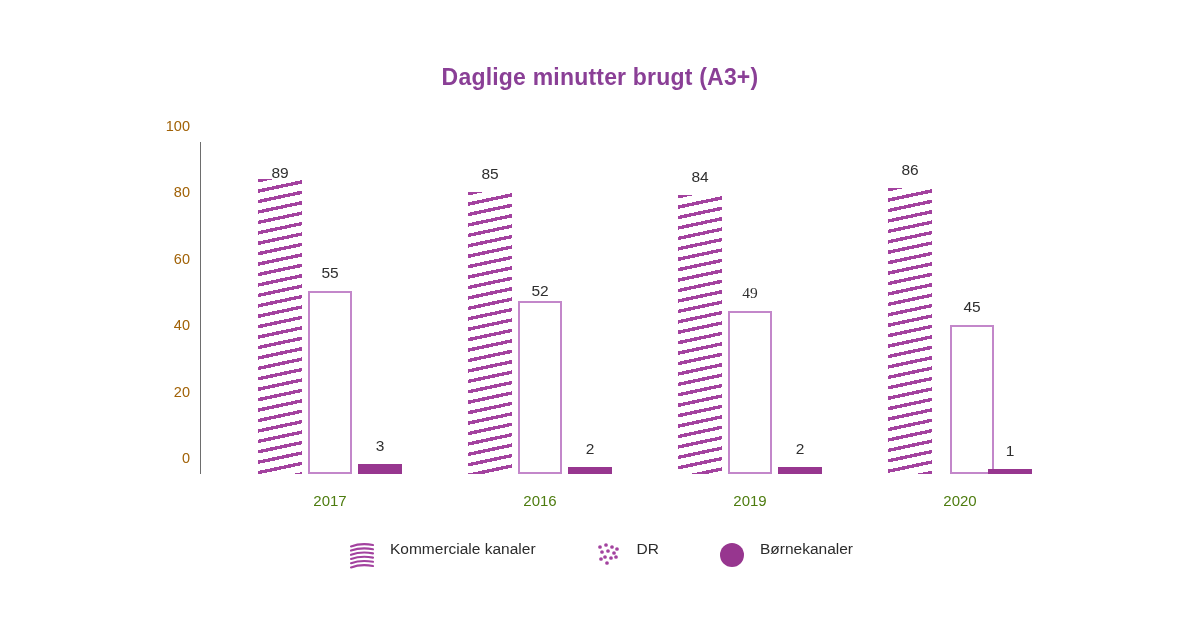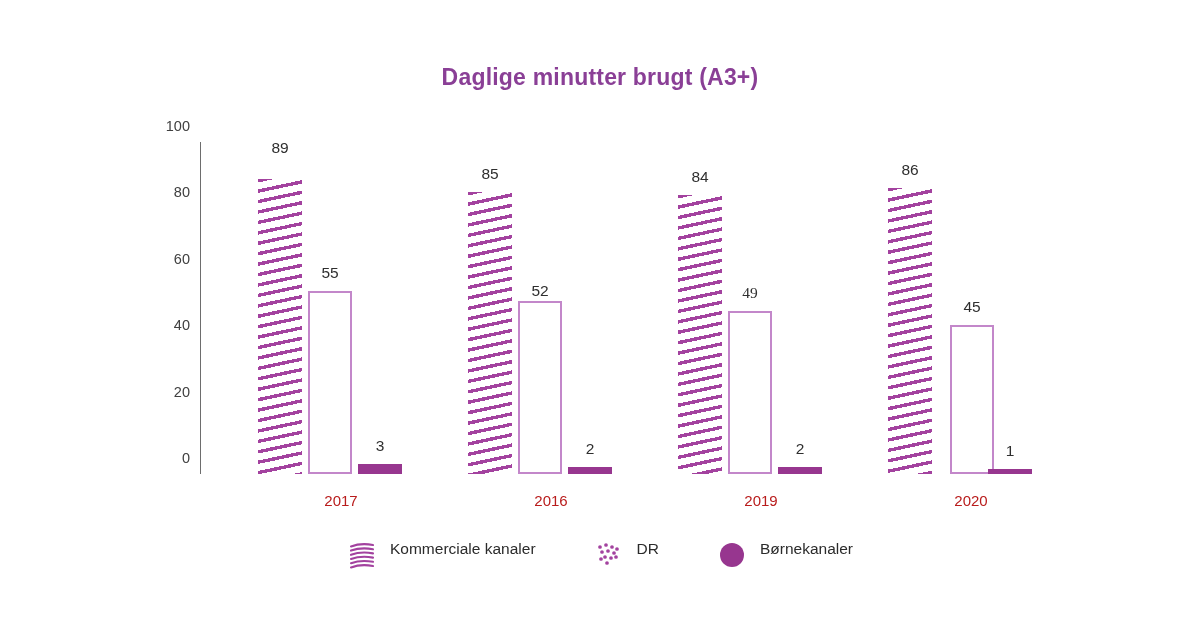--- a/index.html
+++ b/index.html
@@ -42,39 +42,39 @@
     width: 1px;
     height: 332px;
     background: #6d6d6d;
   }
   .ytick {
     position: absolute;
     left: -52px;
     width: 42px;
     text-align: right;
     font-size: 14.5px;
-    color: #404040;
+    color: #a16207;
     transform: translateY(-50%);
     white-space: nowrap;
   }
 
   
   .group {
     position: absolute;
     bottom: 0;
     height: 332px;
   }
   .group-label {
     position: absolute;
     bottom: -35px;
-    left: 11px;
+    left: 0;
     width: 100%;
     text-align: center;
     font-size: 15px;
-    color: #b91c1c;
+    color: #4d7c0f;
   }
   .bar-wrap {
     position: absolute;
     bottom: 0;
   }
   .bar {
     position: absolute;
     bottom: 0;
     left: 0;
     width: 100%;
@@ -143,21 +143,21 @@
         <div class="ytick" style="bottom: 66.4px;">20</div>
         <div class="ytick" style="bottom: 132.8px; margin-top: 32px;">40</div>
         <div class="ytick" style="bottom: 199.2px;">60</div>
         <div class="ytick" style="bottom: 265.6px;">80</div>
         <div class="ytick" style="bottom: 332px;">100</div>
       </div>
     <div id="groups">
         <div class="group" style="left: 58px; width: 144px;">
           <div class="bar-wrap" style="left: 0px; width: 44px; height: 332px;">
             <div class="bar commercial" style="height: 295.48px;"></div>
-            <div class="bar-value" style="bottom: 317px;">89</div>
+            <div class="bar-value" style="bottom: 292px;">89</div>
           </div>
           <div class="bar-wrap" style="left: 50px; width: 44px; height: 332px;">
             <div class="bar dr" style="height: 182.6px;"></div>
             <div class="bar-value" style="bottom: 191.6px;">55</div>
           </div>
           <div class="bar-wrap" style="left: 100px; width: 44px; height: 332px;">
             <div class="bar kids" style="height: 9.96px;"></div>
             <div class="bar-value" style="bottom: 18.96px;">3</div>
           </div>
           <div class="group-label">2017</div>

